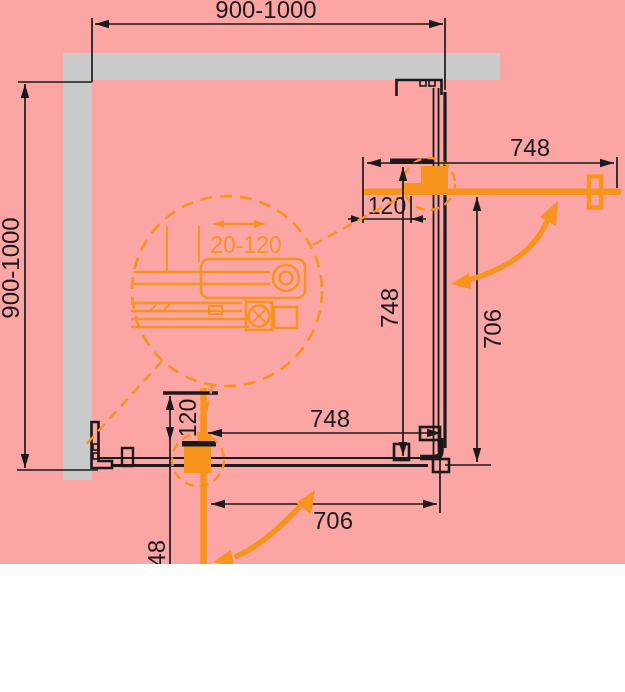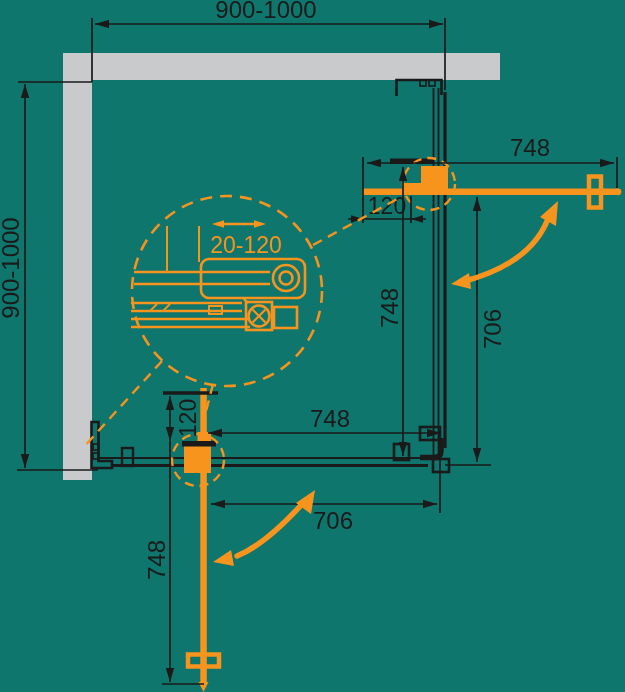--- a/index.html
+++ b/index.html
@@ -1,17 +1,17 @@
 <!DOCTYPE html>
 <html style="--accent: #F6941E; --line: #1A1A1A; --wall: #C9CACC;"><head>
 <meta charset="utf-8">
 <style>
   :root{ --accent:#F6941E; --line:#1A1A1A; --wall:#C9CACC; }
   html,body{margin:0;padding:0;background:#fff;}
-  .stage{width:625px;height:692px;position:relative;background:#0f766e;}
+  .stage{width:625px;height:564px;position:relative;background:#fca5a5;}
   svg{display:block;}
   text{font-family:"Liberation Sans","DejaVu Sans",sans-serif;}
   .dimtxt{font-size:24px;fill:var(--line);}
   .dimtxt.sm{font-size:23px;}
   .odimtxt{font-size:23px;fill:var(--accent);}
   .k{stroke:var(--line);fill:none;}
   .o{stroke:var(--accent);fill:none;}
 </style>
 </head>
 <body>

